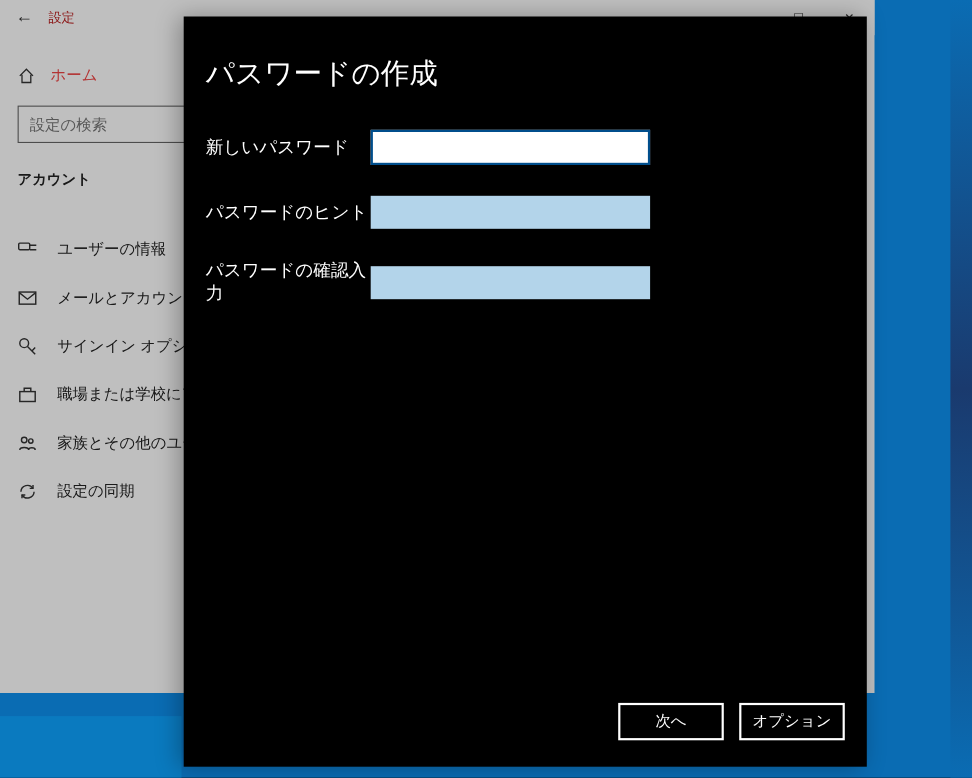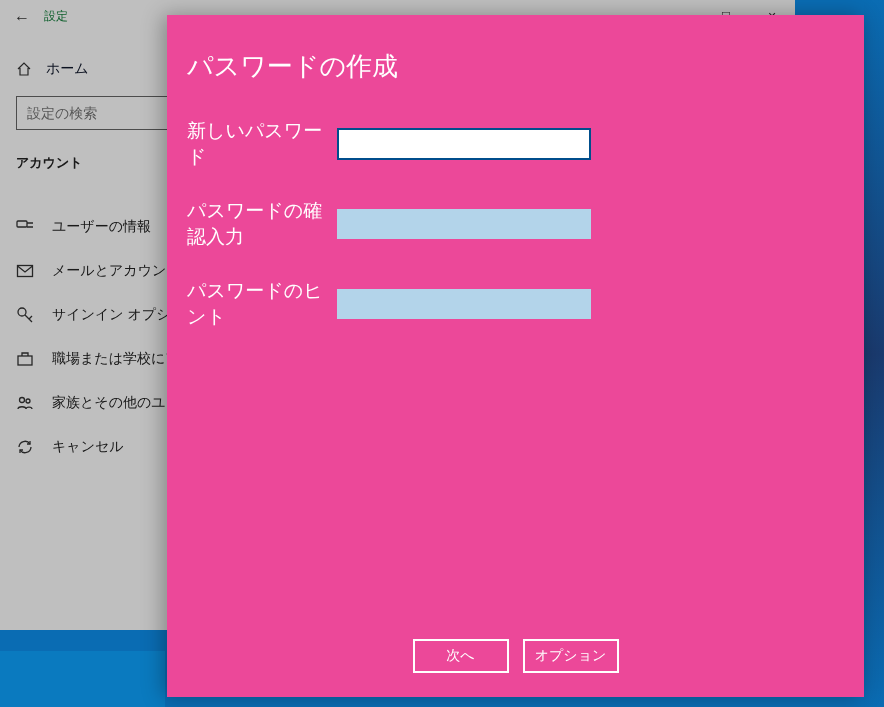--- a/index.html
+++ b/index.html
@@ -21,21 +21,21 @@
       position: relative;
     }
     .titlebar .back-arrow {
       width: 44px;
       text-align: center;
       font-size: 16px;
       color: #333;
     }
     .titlebar .title {
       font-size: 12px;
-      color: #15803d;
+      color: #b91c1c;
     }
     .window-controls {
       position: absolute;
       right: 0; top: 0;
       display: flex;
     }
     .window-controls div {
       width: 46px;
       height: 32px;
       display: flex;
@@ -47,21 +47,21 @@
     .sidebar {
       padding: 20px 16px 0 16px;
       width: 320px;
     }
     .home-row {
       display: flex;
       align-items: center;
       gap: 14px;
       padding: 8px 0 18px 0;
       font-size: 14px;
-      color: #0f172a;
+      color: #ef4444;
     }
     .home-row .icon { width: 16px; height: 16px; }
     .search-box {
       width: 292px;
       height: 34px;
       border: 1px solid #666;
       background: #fff;
       font-size: 14px;
       padding: 0 10px;
       color: #a21caf;
@@ -89,22 +89,22 @@
       position: absolute;
       left: 0; bottom: 0;
       width: 165px; height: 56px;
       background: #0a7abf;
     }
 
     
     .modal {
       position: absolute;
       left: 167px; top: 15px;
-      width: 697px; height: 682px;
-      background: #ec4899;
+      width: 621px; height: 682px;
+      background: #000000;
       color: #ffffff;
       box-shadow: -4px 0 20px rgba(0,0,0,0.3);
       display: flex;
       flex-direction: column;
     }
     .modal-body {
       flex: 1;
       padding: 34px 20px 0 20px;
     }
     .modal-title {
@@ -112,42 +112,42 @@
       font-weight: 300;
       margin-bottom: 34px;
     }
     .field-row {
       display: flex;
       align-items: center;
       margin-bottom: 28px;
     }
     .field-label {
       width: 150px;
-      font-size: 19px;
+      font-size: 16px;
       font-family: Liberation Mono, monospace;
     }
     .field-input {
       width: 254px;
       height: 30px;
       border: none;
       font-size: 14px;
       padding: 0 8px;
       outline: none;
     }
     .field-input.active {
       background: #ffffff;
       border: 2px solid #004e8c;
       height: 32px;
     }
     .field-input.inactive {
       background: #b3d4ea;
     }
     .modal-footer {
       display: flex;
-      justify-content: center;
+      justify-content: flex-end;
       gap: 14px;
       padding: 18px 20px 24px 20px;
     }
     .modal-button {
       min-width: 96px;
       height: 34px;
       border: 2px solid #ffffff;
       background: transparent;
       color: #ffffff;
       font-size: 14px;
@@ -243,44 +243,44 @@
       <span>家族とその他のユーザ</span>
     </div>
 
     <div class="nav-item">
       <span class="icon">
         <svg viewBox="0 0 18 18">
             <path d="M3 9 a6 6 0 0 1 11 -3 M15 9 a6 6 0 0 1 -11 3"></path>
             <path d="M14 3 V6 H11 M4 15 V12 H7"></path>
           </svg>
       </span>
-      <span>キャンセル</span>
+      <span>設定の同期</span>
     </div>
   </div>
 </div>
 
 <div class="taskbar"></div>
 
 <div class="modal">
   <div class="modal-body">
     <div class="modal-title">パスワードの作成</div>
 
     <div class="field-row">
       <div class="field-label">新しいパスワード</div>
       <input type="password" class="field-input active" style="">
     </div>
 
     <div class="field-row">
+      <div class="field-label">パスワードのヒント</div>
+      <input type="text" class="field-input inactive" style="">
+    </div>
+
+    <div class="field-row">
       <div class="field-label">パスワードの確認入力</div>
       <input type="password" class="field-input inactive" style="">
-    </div>
-
-    <div class="field-row">
-      <div class="field-label">パスワードのヒント</div>
-      <input type="text" class="field-input inactive" style="">
     </div>
   </div>
 
   <div class="modal-footer">
     <button class="modal-button">次へ</button>
     <button class="modal-button">オプション</button>
   </div>
 </div>
 
 </body></html>

